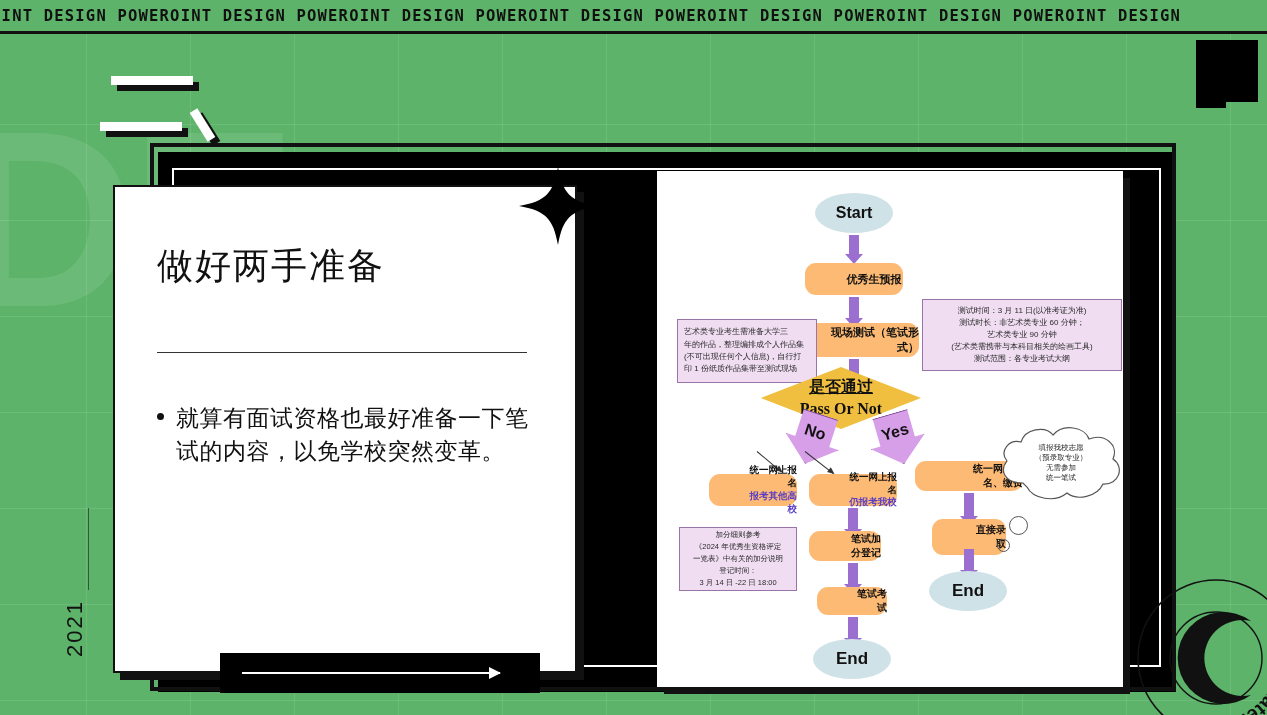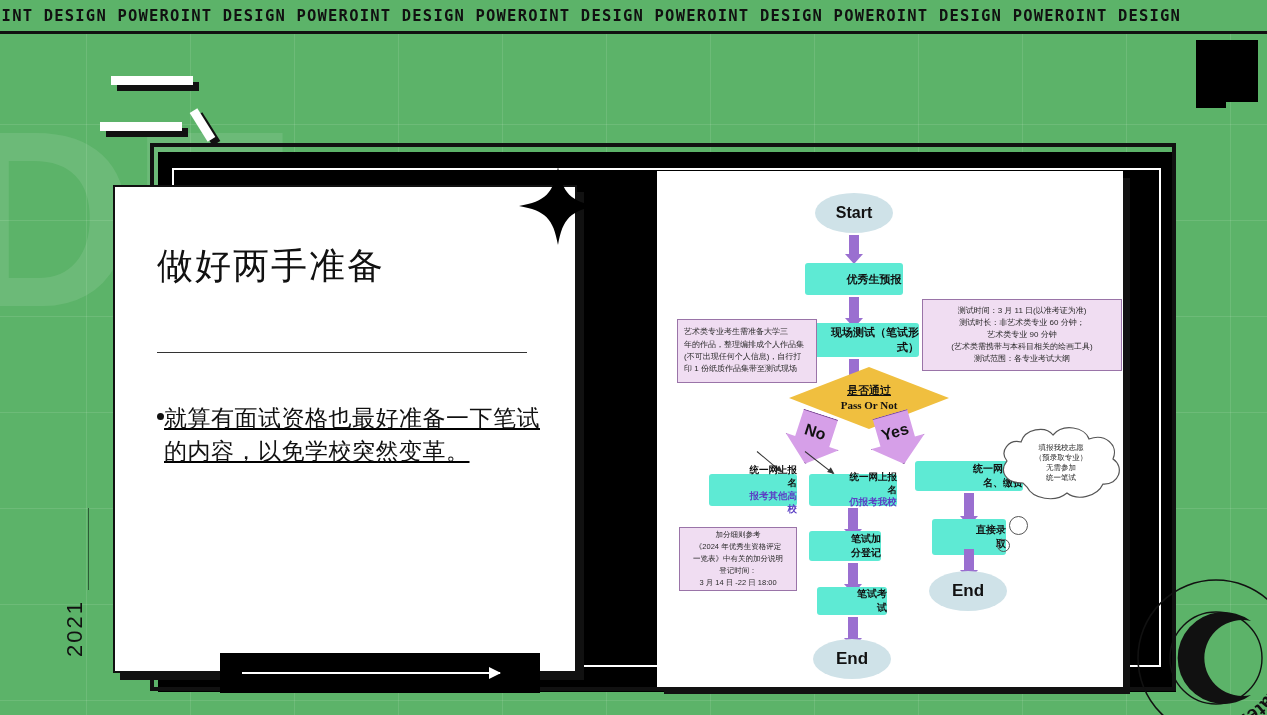--- a/index.html
+++ b/index.html
@@ -84,21 +84,21 @@
     position:absolute;left:42px;top:55px;
     font-size:36px;font-weight:400;color:#111;
     letter-spacing:2px;
     font-family:"DejaVu Sans","Liberation Sans",sans-serif;
   }
   .card-rule{
     position:absolute;left:42px;top:165px;width:370px;height:1px;background:#333;
   }
   .card-bullet{
     position:absolute;left:42px;top:215px;width:390px;
-    display:flex;gap:0;align-items:flex-start;text-decoration:underline;
+    display:flex;gap:12px;align-items:flex-start;
   }
   .card-bullet .dot{
     width:7px;height:7px;border-radius:50%;background:#111;flex:none;margin-top:11px;
   }
   .card-bullet .txt{
     font-size:23px;line-height:1.45;color:#111;letter-spacing:.5px;
     font-family:"DejaVu Sans","Liberation Sans",sans-serif;
   }
   .card-arrowbar{
     position:absolute;left:105px;bottom:-22px;width:320px;height:40px;background:#000;
@@ -134,21 +134,21 @@
   .node{
     position:absolute;box-sizing:border-box;
     display:flex;flex-direction:column;align-items:center;justify-content:center;
     text-align:right;
   }
   .n-term{
     background:#cfe2e8;border-radius:50%;
     font-weight:700;color:#111;
   }
   .n-proc{
-    background:#5eead4;border-radius:3px;
+    background:#fdba74;border-radius:11px;
     color:#111;
     padding-left:40px;
   }
   .n-proc .l1{font-weight:700;}
   .n-proc .l2{color:#5b3fc4;font-weight:700;}
   .n-dia{
     background:#f0bf3f;color:#111;
     clip-path:polygon(50% 0,100% 50%,50% 100%,0 50%);
   }
   .n-dia .cn{font-weight:700;text-decoration:underline;}
@@ -290,21 +290,21 @@
         <div class="nl">测试范围：各专业考试大纲</div>
       </div>
 
       <div class="note" style="left:20px;top:148px;width:140px;height:64px;font-size:8px;line-height:1.55;text-align:left;align-items:flex-start;">
         <div class="nl">艺术类专业考生需准备大学三</div>
         <div class="nl">年的作品，整理编排成个人作品集</div>
         <div class="nl">(不可出现任何个人信息)，自行打</div>
         <div class="nl">印 1 份纸质作品集带至测试现场</div>
       </div>
 
-      <div class="node n-dia" style="left:132px;top:196px;width:160px;height:62px;font-size:11px;line-height:1.35;">
+      <div class="node n-dia" style="left:104px;top:196px;width:160px;height:62px;font-size:16px;line-height:1.35;">
         <div class="cn">是否通过</div>
         <div class="en">Pass Or Not</div>
       </div>
 
       <div class="bigarrow" style="left:128px;top:242px;width:56px;height:52px;transform:rotate(18deg);">
         <div class="body"></div>
         <div class="lbl">No</div>
       </div>
 
       <div class="bigarrow" style="left:212px;top:242px;width:56px;height:52px;transform:rotate(-16deg);">

